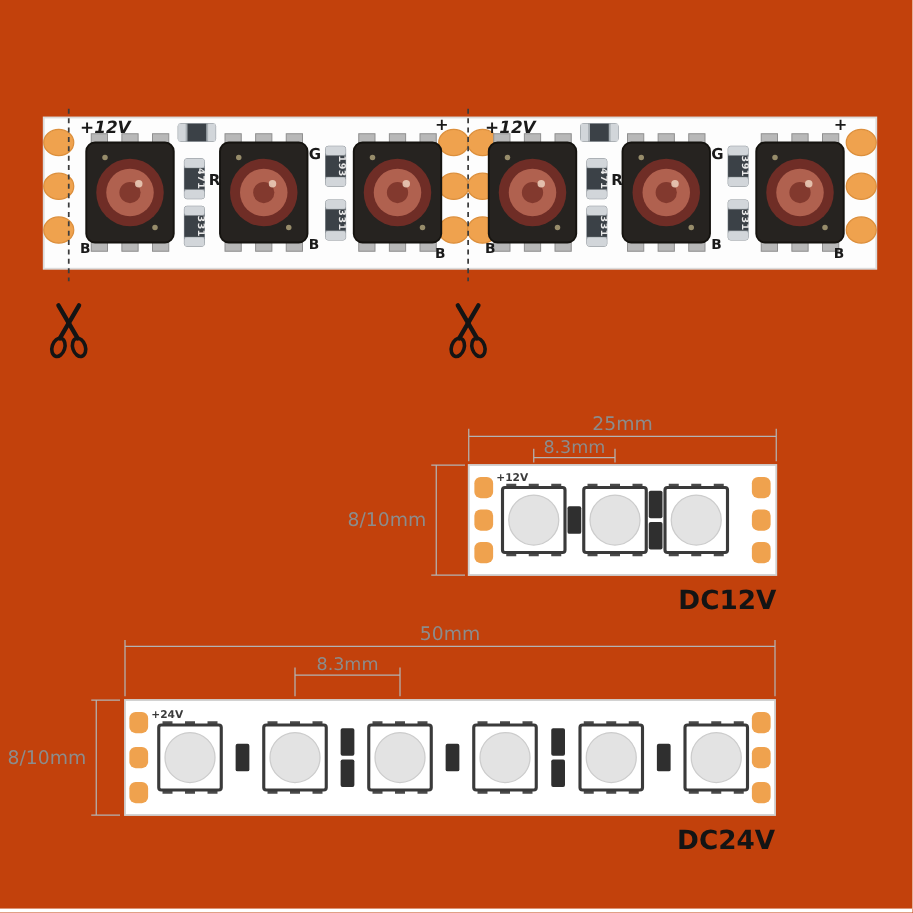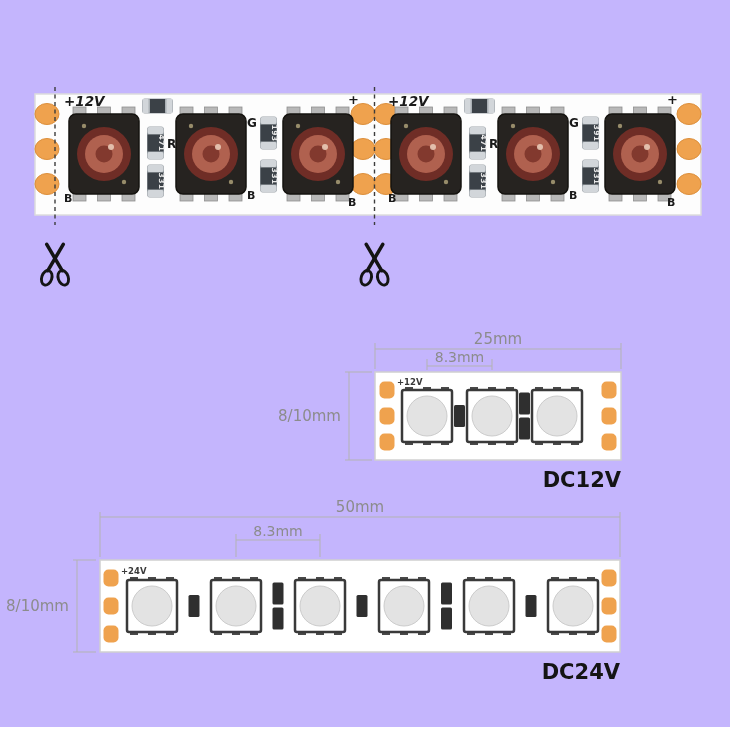--- a/index.html
+++ b/index.html
@@ -1,16 +1,16 @@
 <!DOCTYPE html>
 <html><head>
 <meta charset="utf-8">
 <style>
   html,body{margin:0;padding:0;background:#ffffff;}
-  .canvas{position:relative;width:730px;height:727px;background:#c4b5fd;overflow:hidden;}
+  .canvas{position:relative;width:730px;height:727px;background:#c2410c;overflow:hidden;}
   svg{position:absolute;left:0;top:0;}
   text{font-family:"DejaVu Sans","Liberation Sans",sans-serif;}
   .silk{font-weight:bold;fill:#1a1a1a;}
   .silk-v{font-style:italic;}
   .code{fill:#e9e9e9;font-size:7.5px;font-weight:bold;letter-spacing:.5px;}
   .dim{fill:#8c8c8c;font-size:15px;}
   .dim-sm{fill:#8c8c8c;font-size:14px;}
   .volt-sm{fill:#3a3a3a;font-size:8.5px;font-weight:bold;}
   .title{fill:#141414;font-size:21px;font-weight:bold;}
   .dimline{stroke:#b3b3b3;stroke-width:1;fill:none;}

